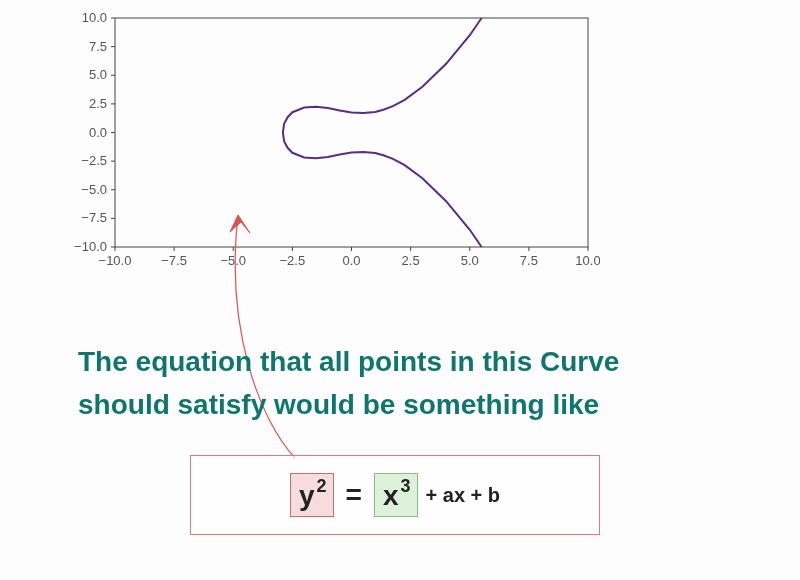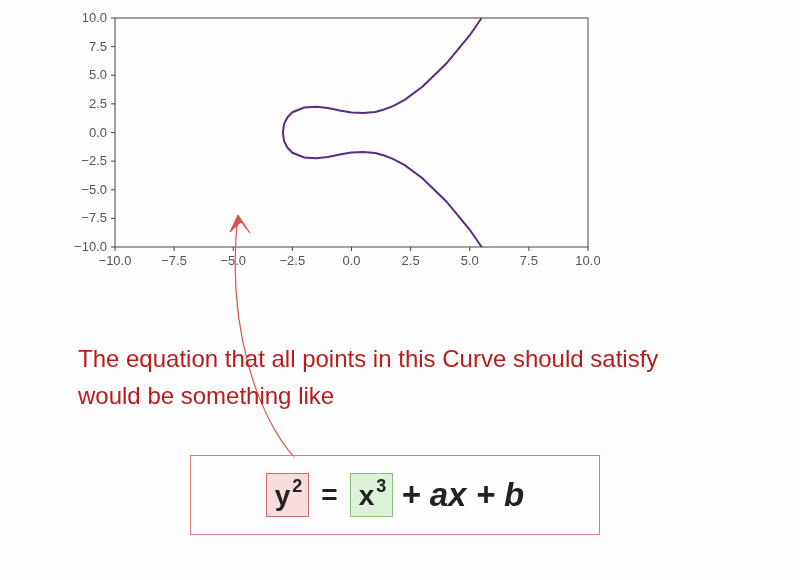--- a/index.html
+++ b/index.html
@@ -24,24 +24,24 @@
   .tick-label { font-size: 13px; fill: #555; font-family: Arial, sans-serif; }
   .curve { stroke: #5a2d82; stroke-width: 2; fill: none; }
   .arrow { stroke: #d9534f; stroke-width: 1.2; fill: none; }
   .arrow-head { fill: #d9534f; stroke: #d9534f; stroke-width: 1; }
 
   .caption {
     position: absolute;
     left: 78px;
     top: 340px;
     width: 640px;
-    font-size: 24px;
-    color: #b91c1c;
+    font-size: 28px;
+    color: #0f766e;
     line-height: 1.55;
-    font-weight: 400;
+    font-weight: 700;
   }
 
   .equation-box {
     position: absolute;
     left: 190px;
     top: 455px;
     width: 410px;
     height: 80px;
     border: 1px solid #e07a7a;
     background: rgba(255,255,255,0.6);
@@ -69,25 +69,24 @@
   }
   .hl-red {
     background: rgba(231, 158, 158, 0.35);
     border: 1px solid #cc6b6b;
   }
   .hl-green {
     background: rgba(170, 220, 160, 0.38);
     border: 1px solid #8abf7a;
   }
   .eq-rest {
-    font-size: 33px;
+    font-size: 20px;
     font-weight: 700;
     color: #222;
     padding-left: 6px;
-    font-style: italic;
   }
   .eq-sign {
     font-size: 28px;
     font-weight: 700;
     color: #222;
     padding: 0 10px;
   }
   .arrow-overlay {
     position: absolute;
     left: 0; top: 0;

